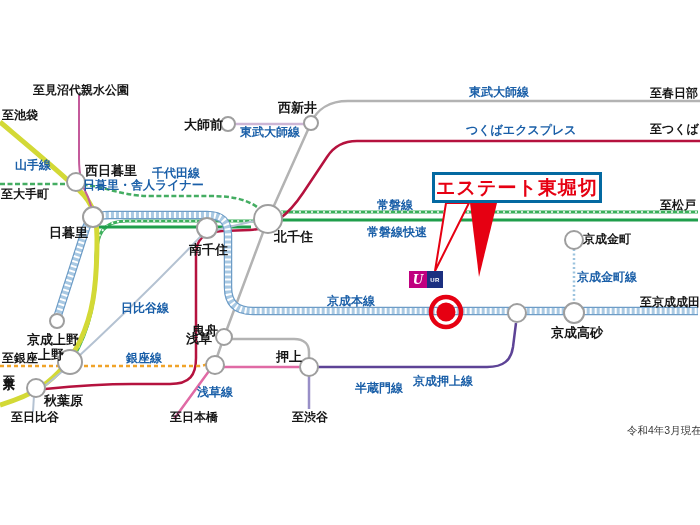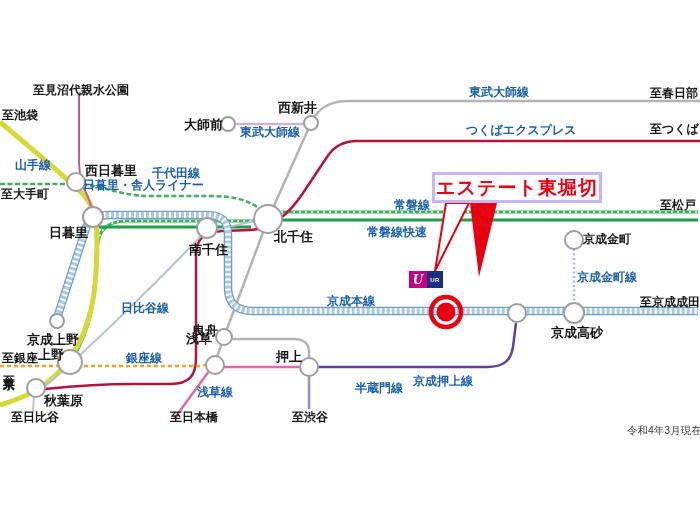--- a/index.html
+++ b/index.html
@@ -5,21 +5,21 @@
   html,body{margin:0;padding:0;background:#fff;}
   #stage{position:relative;width:700px;height:525px;background:#fff;overflow:hidden;
          font-family:"Liberation Sans","DejaVu Sans",sans-serif;}
   #railmap{position:absolute;left:0;top:0;}
   .lbl{position:absolute;font-weight:700;font-size:13px;color:#151515;white-space:nowrap;line-height:1;}
   .lbl-line{color:#1a5fa8;font-size:12px;}
   .lbl-dest{font-size:12px;}
   .lbl-vert{writing-mode:vertical-rl;text-orientation:upright;letter-spacing:1px;}
   .lbl-target{color:#e60012;font-size:21px;letter-spacing:1px;}
   .callout{position:absolute;left:432px;top:172px;width:170px;height:31px;box-sizing:border-box;
-           border:3px solid #c4b5fd;background:#fff;color:#e60012;font-weight:700;font-size:19px;
+           border:3px solid #0369a1;background:#fff;color:#e60012;font-weight:700;font-size:19px;
            display:flex;align-items:center;justify-content:center;letter-spacing:1px;white-space:nowrap;}
   .ur-badge{position:absolute;left:409px;top:271px;width:34px;height:17px;display:flex;}
   .ur-left{width:18px;background:#c0007f;color:#fff;display:flex;align-items:center;justify-content:center;
            font-family:"DejaVu Serif",serif;font-style:italic;font-weight:700;font-size:12px;line-height:1;}
   .ur-right{flex:1;background:#1b2f80;color:#fff;display:flex;align-items:center;justify-content:center;
             font-size:6px;font-weight:700;letter-spacing:.5px;}
   .note{position:absolute;left:627px;top:424px;font-size:10.5px;color:#3a3a3a;white-space:nowrap;}
 </style>
 </head>
 <body>
@@ -113,21 +113,21 @@
   <div class="lbl" style="left:276px;top:350px;">押上</div>
   <div class="lbl" style="left:583px;top:233px;font-size:12px;">京成金町</div>
   <div class="lbl" style="left:551px;top:326px;">京成高砂</div>
 
   <div class="lbl lbl-line" style="left:15px;top:159px;">山手線</div>
   <div class="lbl lbl-line" style="left:83px;top:139px;margin-top:40px;">日暮里・舎人ライナー</div>
   <div class="lbl lbl-line" style="left:152px;top:167px;">千代田線</div>
   <div class="lbl lbl-line" style="left:240px;top:126px;">東武大師線</div>
   <div class="lbl lbl-line" style="left:469px;top:86px;">東武大師線</div>
   <div class="lbl lbl-line" style="left:466px;top:124px;">つくばエクスプレス</div>
-  <div class="lbl lbl-line" style="left:377px;top:199px;margin-left:17px;">常磐線</div>
+  <div class="lbl lbl-line" style="left:377px;top:199px;">常磐線</div>
   <div class="lbl lbl-line" style="left:367px;top:226px;">常磐線快速</div>
   <div class="lbl lbl-line" style="left:327px;top:295px;">京成本線</div>
   <div class="lbl lbl-line" style="left:121px;top:302px;">日比谷線</div>
   <div class="lbl lbl-line" style="left:126px;top:352px;">銀座線</div>
   <div class="lbl lbl-line" style="left:197px;top:386px;">浅草線</div>
   <div class="lbl lbl-line" style="left:314px;top:382px;margin-left:41px;">半蔵門線</div>
   <div class="lbl lbl-line" style="left:413px;top:375px;">京成押上線</div>
   <div class="lbl lbl-line" style="left:577px;top:271px;">京成金町線</div>
 
   <div class="lbl lbl-dest" style="left:33px;top:84px;">至見沼代親水公園</div>

